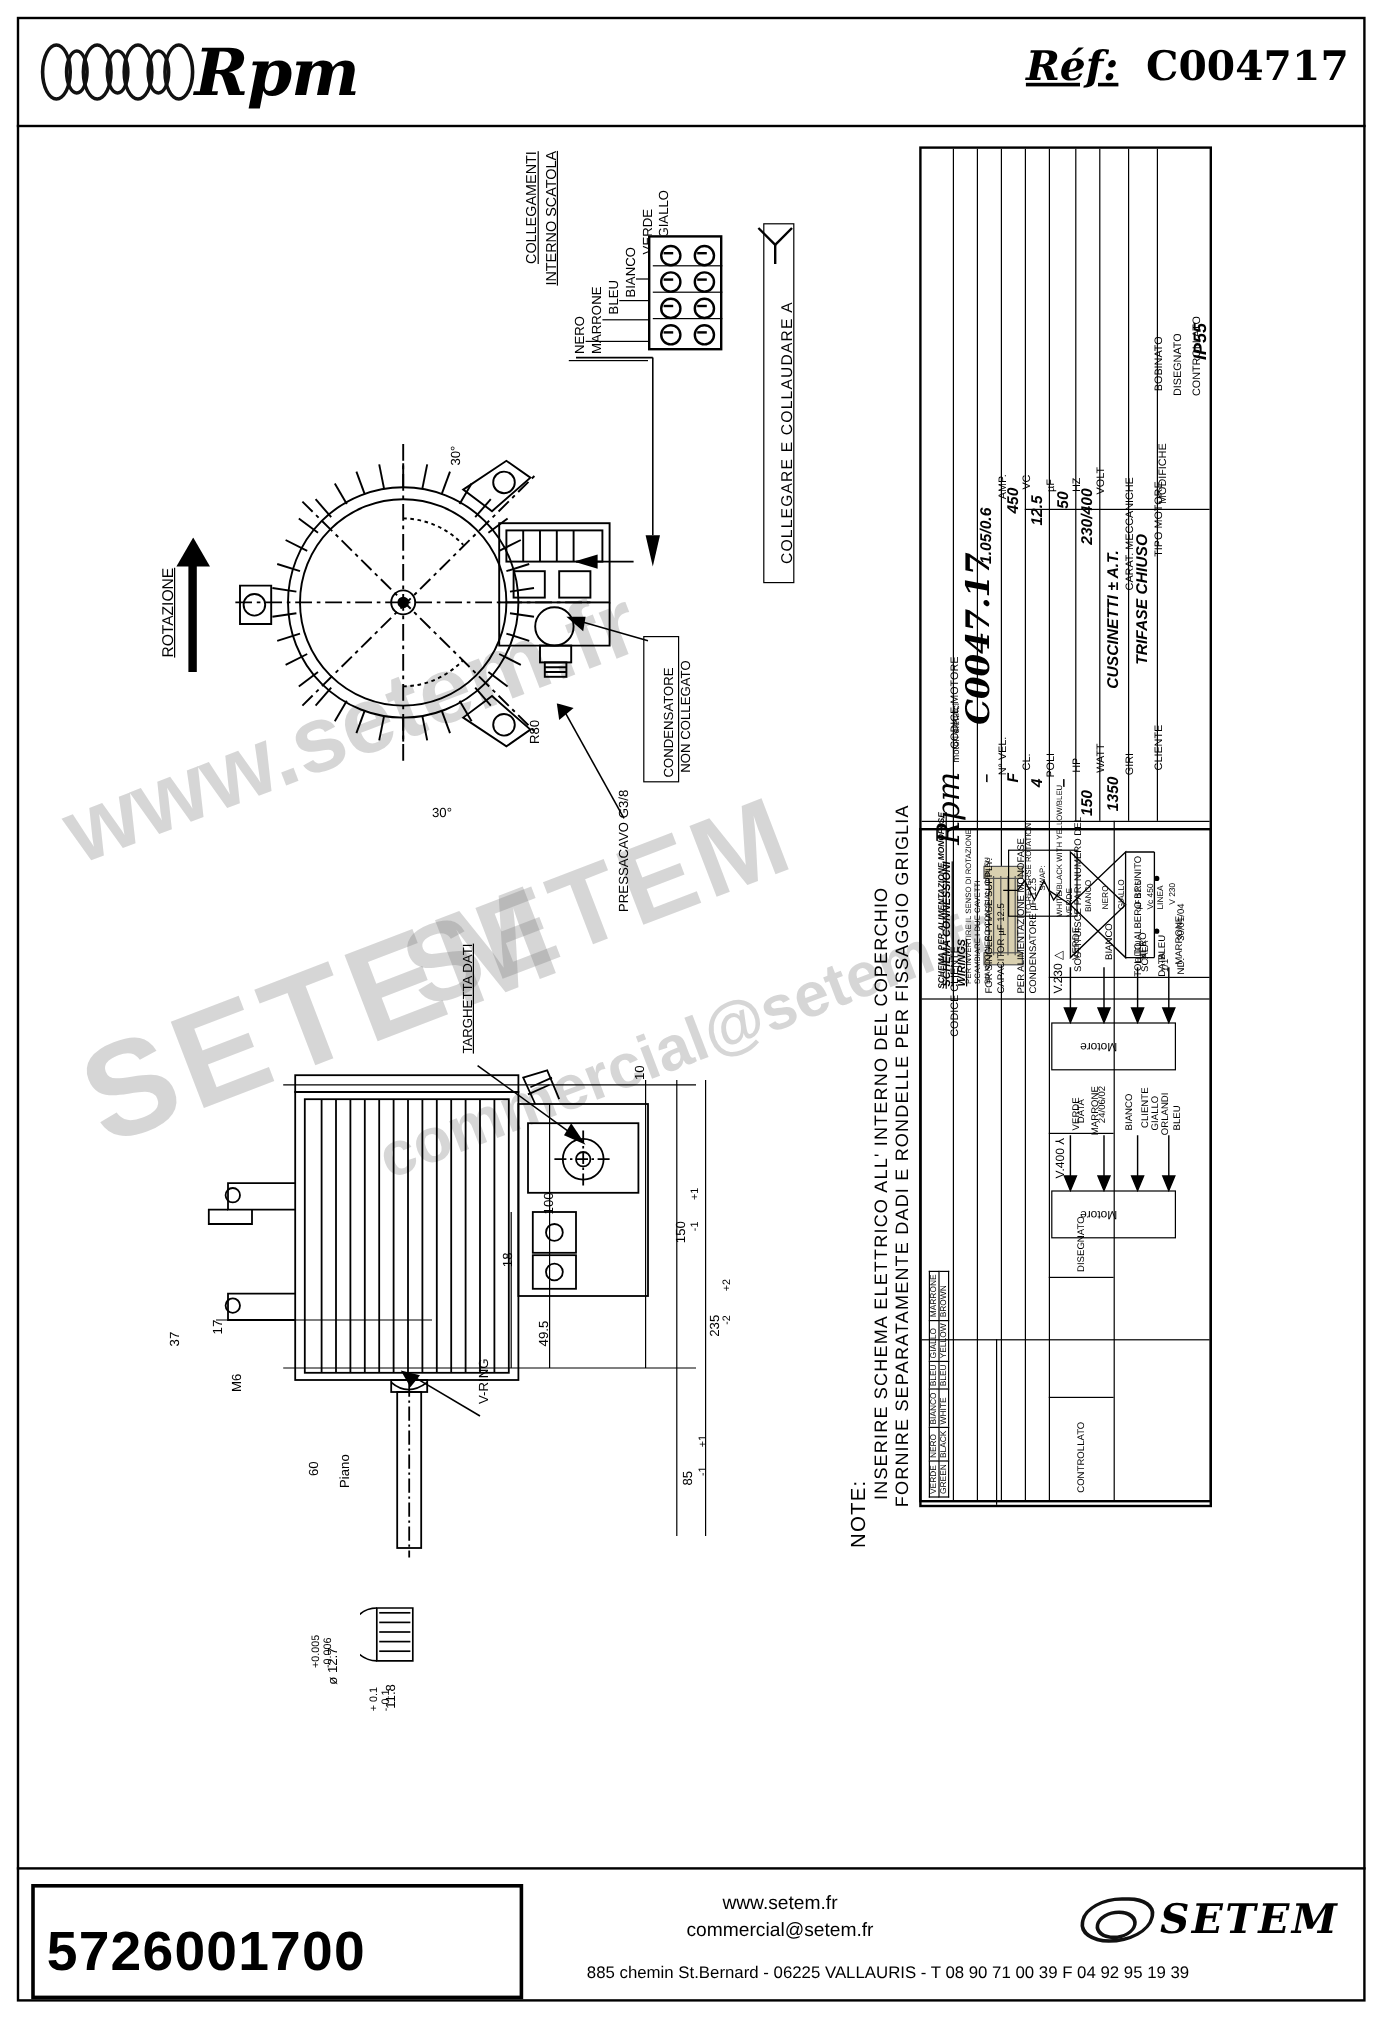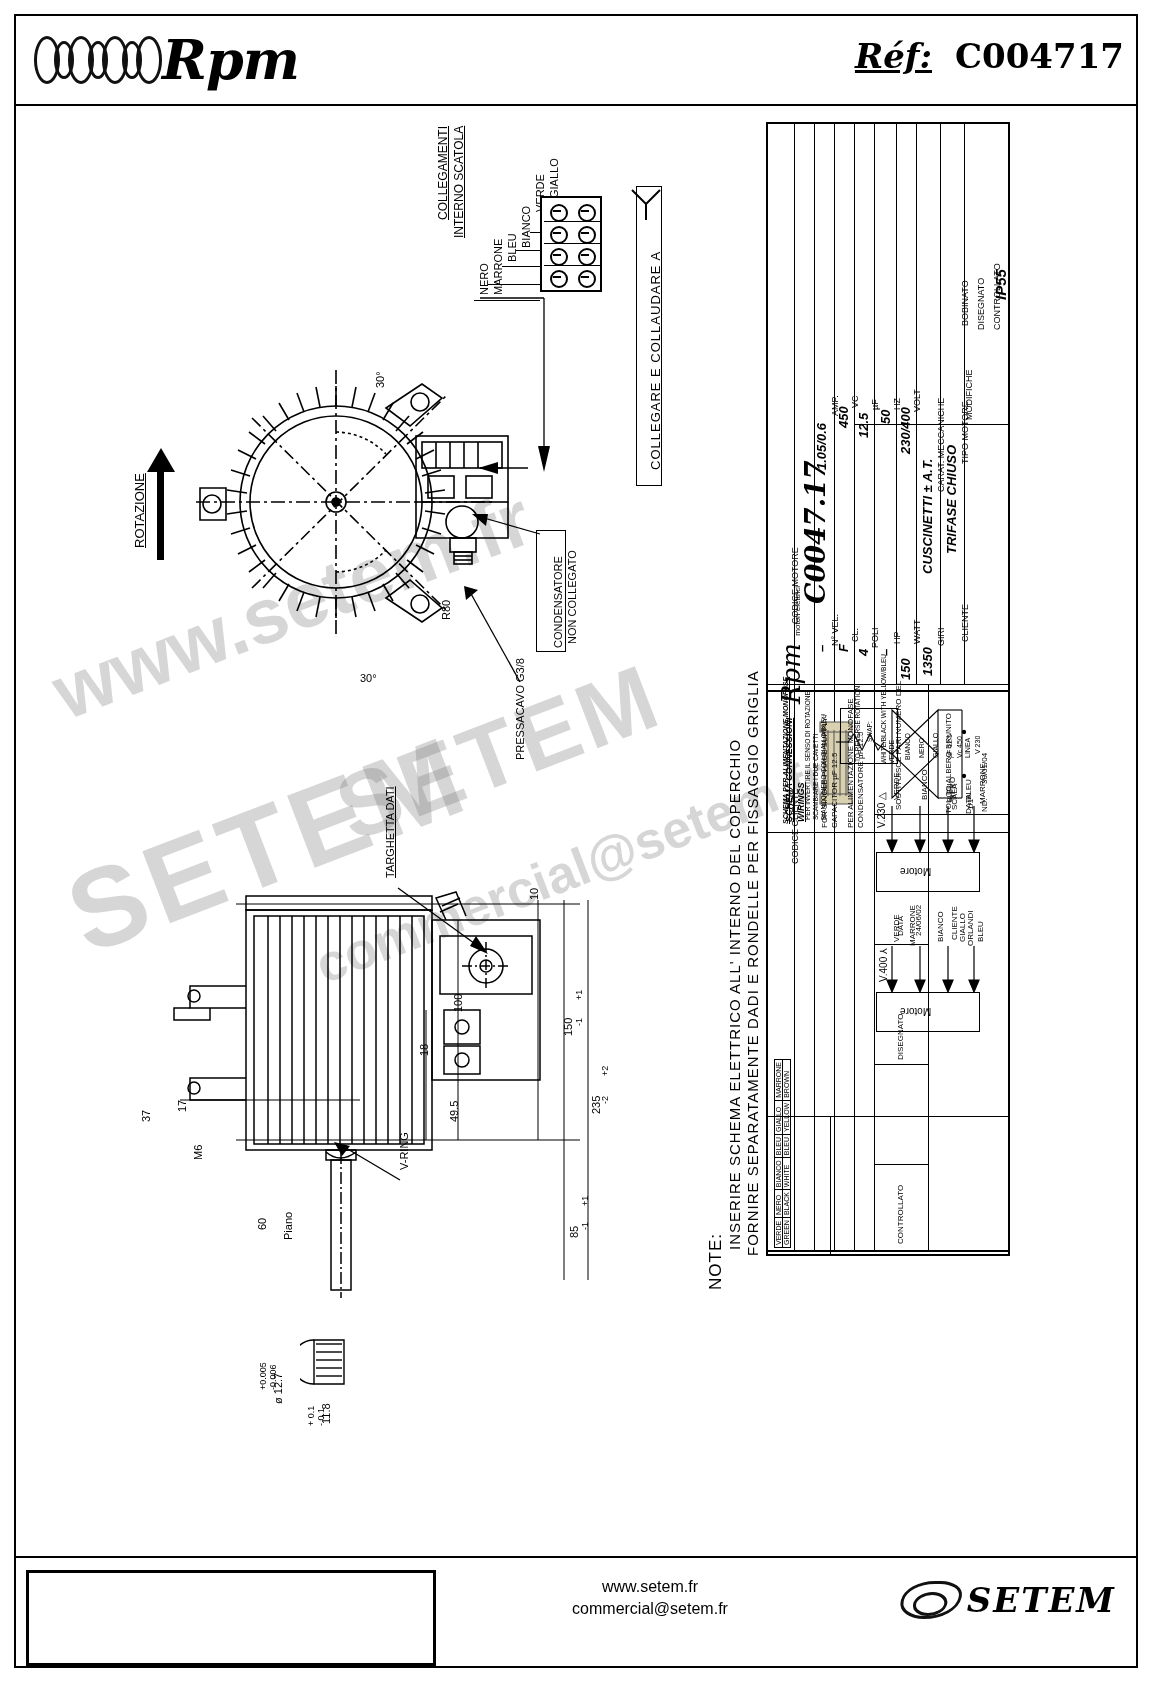--- a/index.html
+++ b/index.html
@@ -593,23 +593,25 @@
     </svg>
 
     <div class="vtxt" style="left:120px;top:72px;font-size:7px;">VERDE</div>
     <div class="vtxt" style="left:136px;top:68px;font-size:7px;">BIANCO</div>
     <div class="vtxt" style="left:150px;top:66px;font-size:7px;">NERO</div>
     <div class="vtxt" style="left:164px;top:66px;font-size:7px;">GIALLO</div>
     <div class="vtxt" style="left:178px;top:110px;font-size:7px;">BLEU</div>
   </div>
 
   <div class="codebox">
+    <div class="num">5726001700</div>
   </div>
   <div class="ftr-web">
     <div>www.setem.fr</div>
     <div>commercial@setem.fr</div>
   </div>
+  <div class="ftr-addr">885 chemin St.Bernard  -  06225 VALLAURIS  -  T 08 90 71 00 39   F 04 92 95 19 39</div>
   <div class="setem-logo">
     <div class="swirl"></div>
     <div class="txt">SETEM</div>
   </div>
 
 </div>
 
 </body></html>

